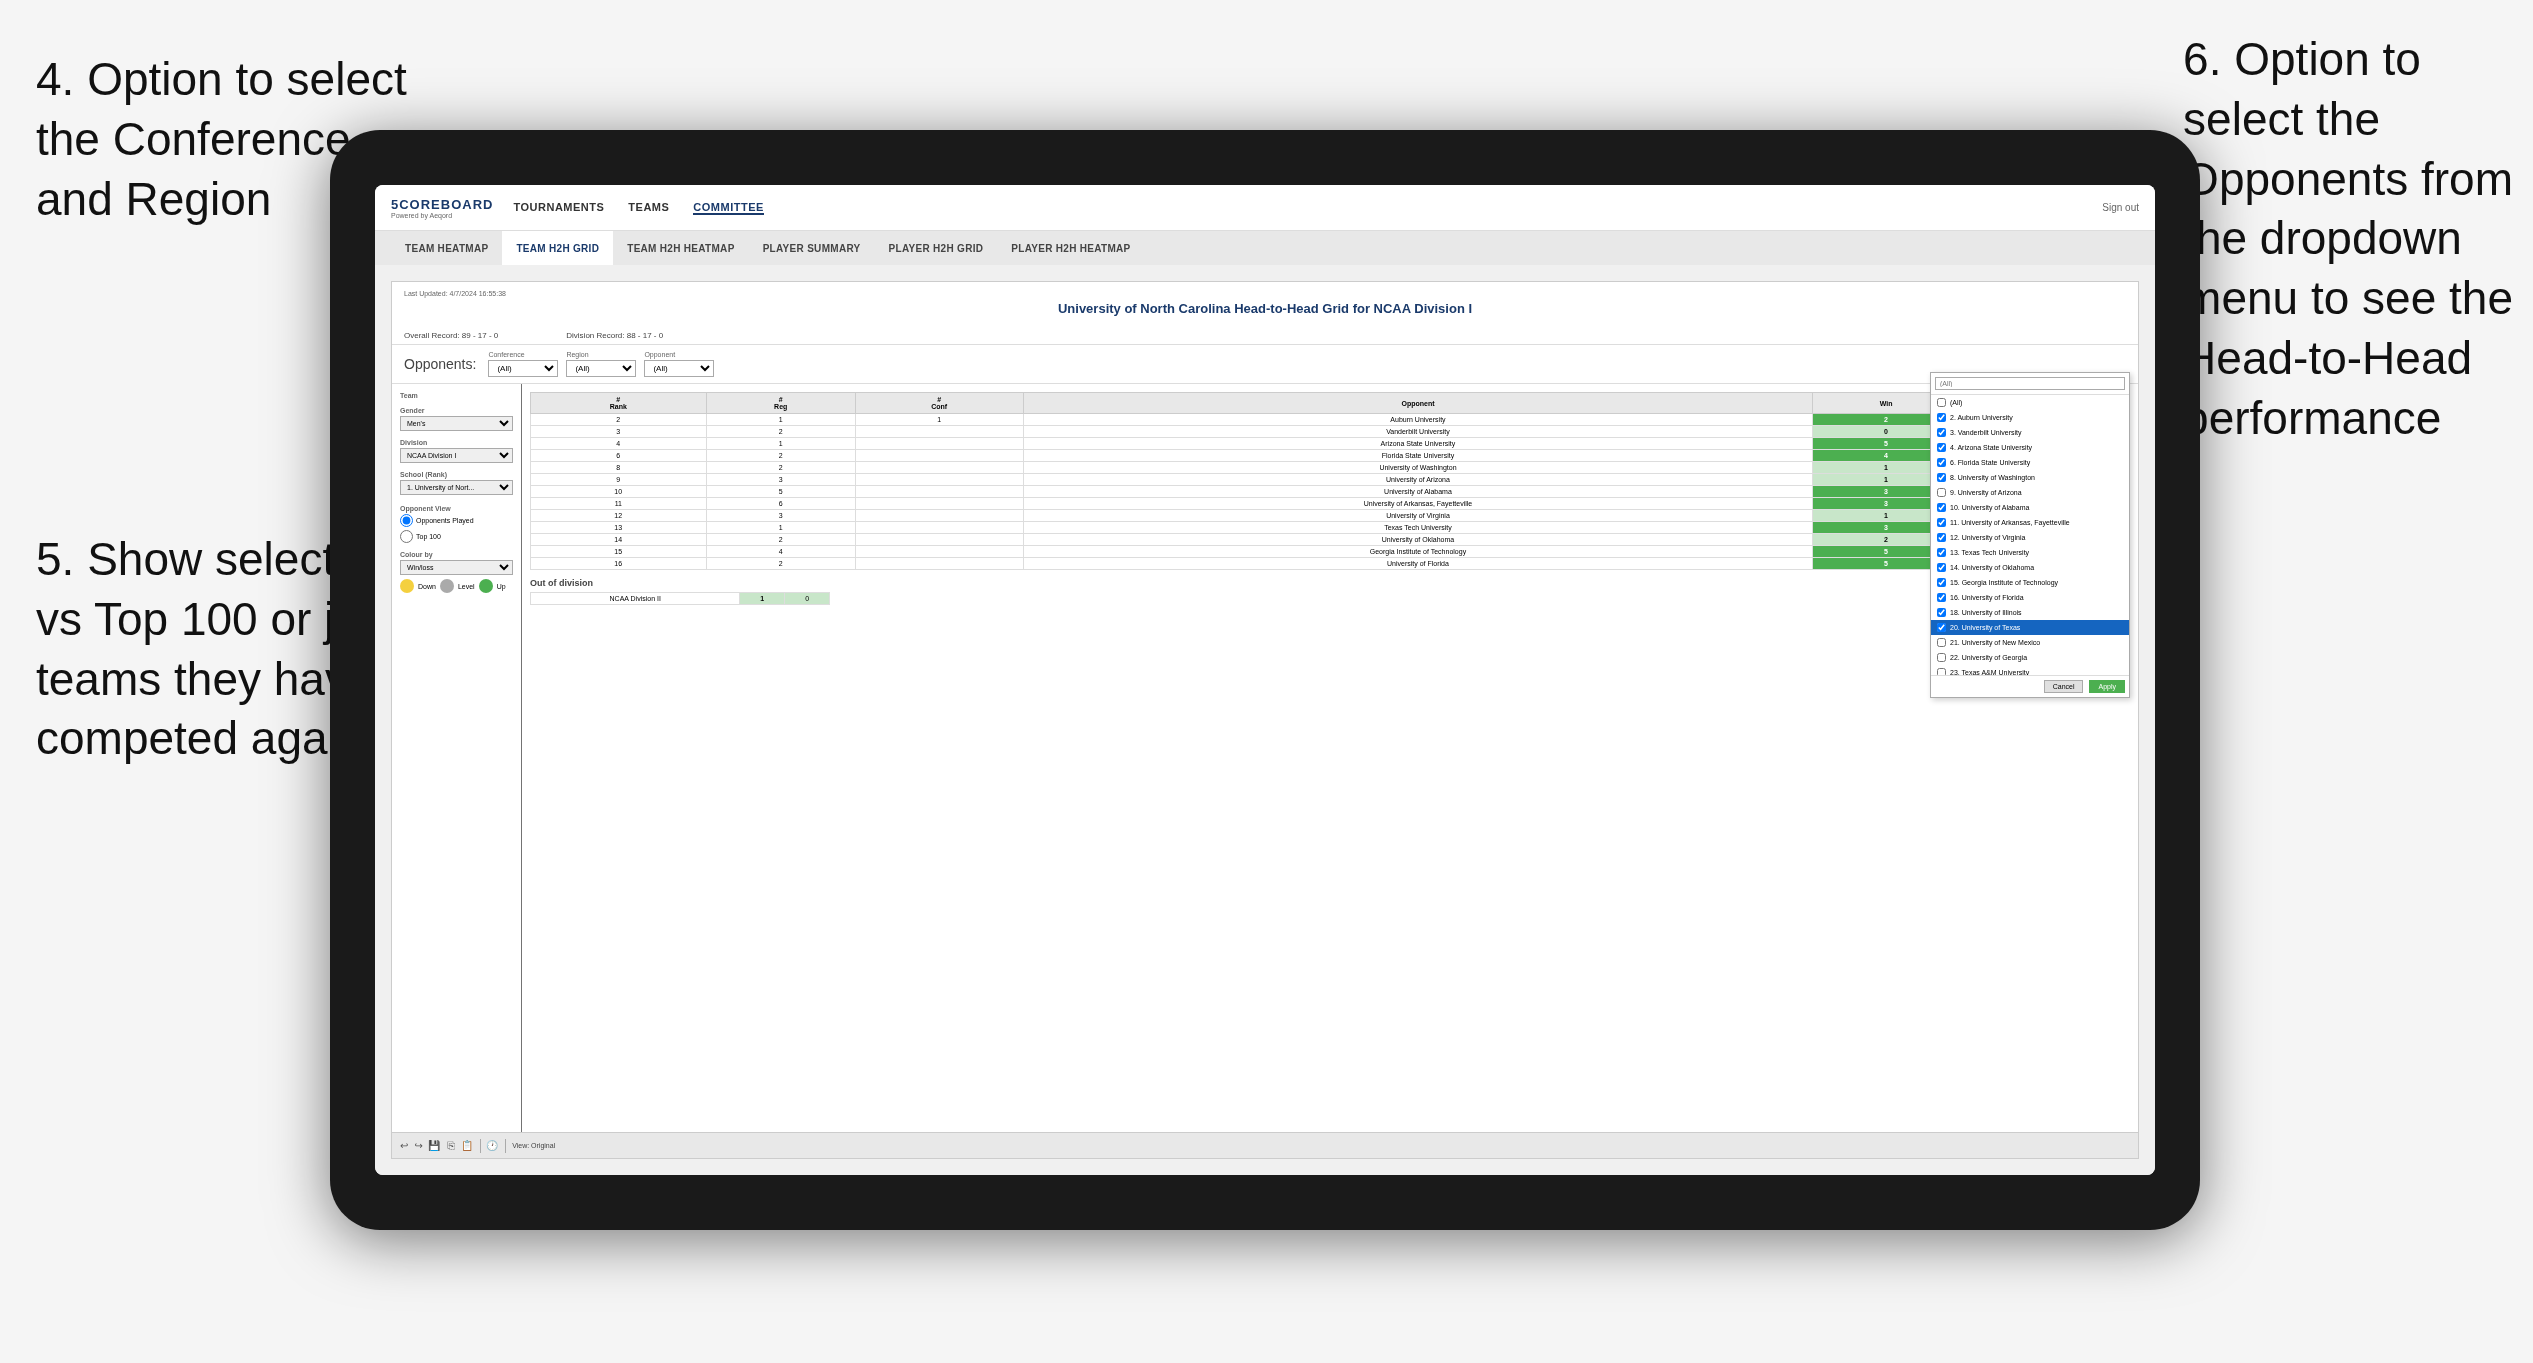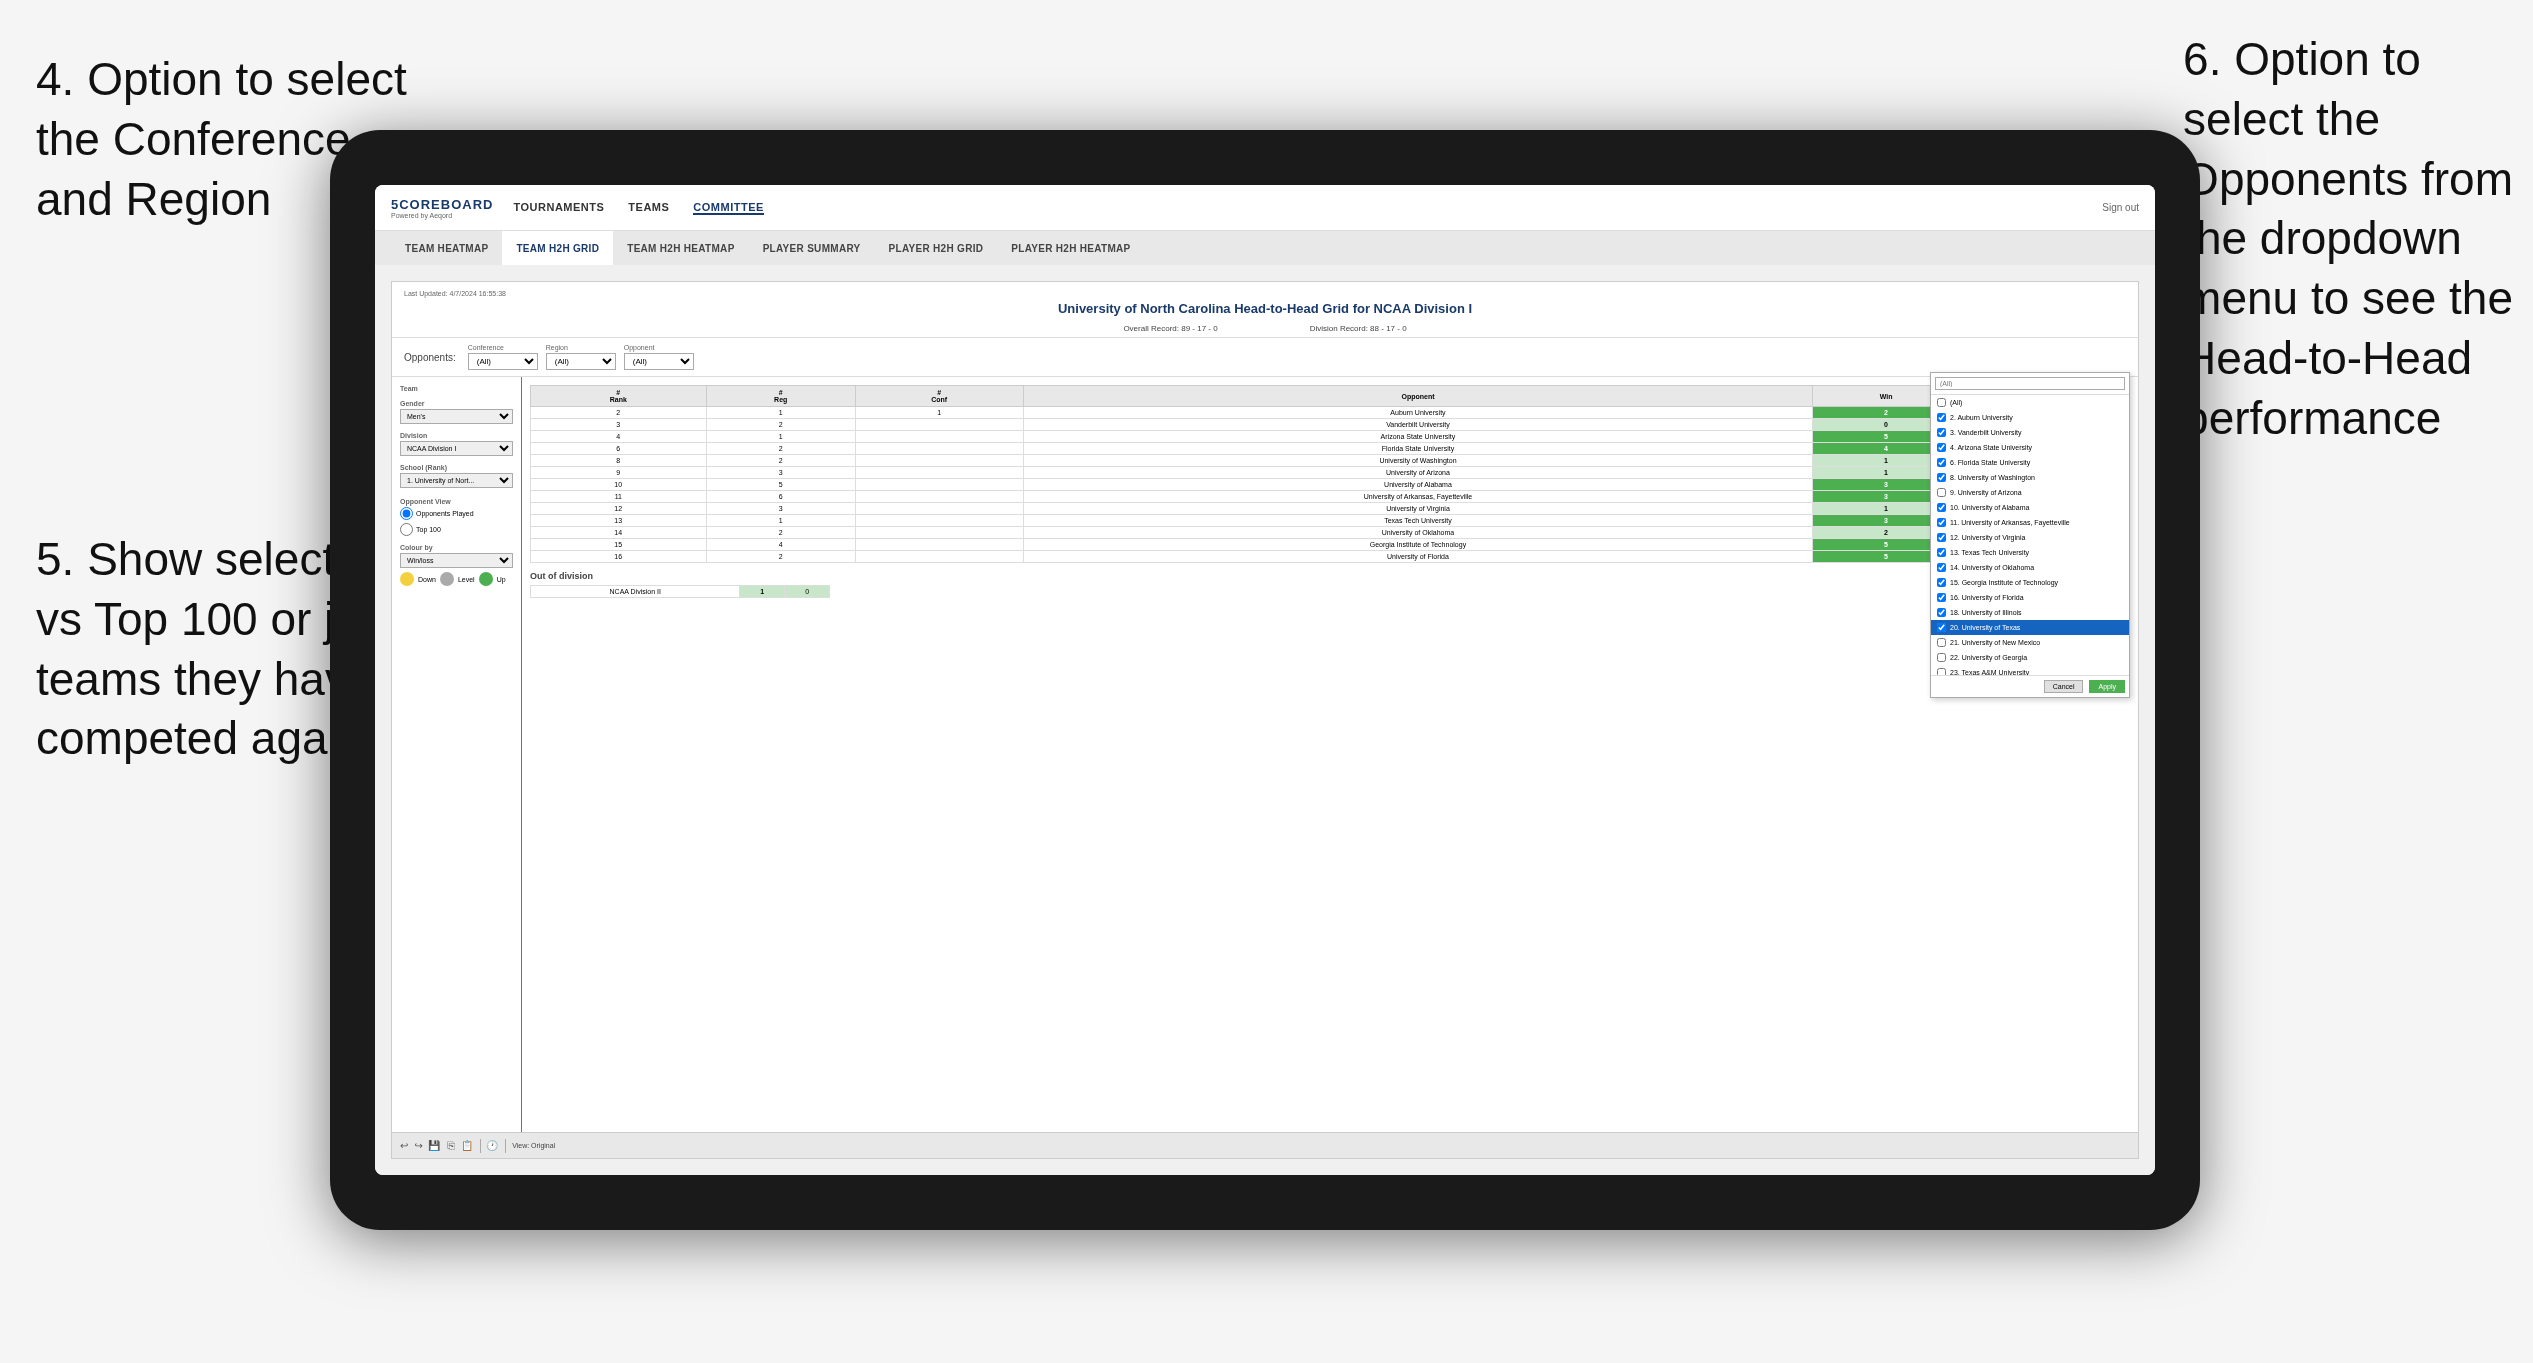--- a/index.html
+++ b/index.html
@@ -157,25 +157,25 @@
     .report-title {
       font-size: 13px;
       font-weight: 700;
       color: #1a3a6b;
       text-align: center;
       margin-bottom: 2px;
     }
 
     .report-records {
       display: flex;
-      justify-content: center;
-      gap: 92px;
+      justify-content: flex-start;
+      gap: 68px;
       font-size: 8px;
       color: #444;
-      margin-top: 8px;
+      margin-top: 15px;
     }
 
     
     .filter-row {
       display: flex;
       gap: 8px;
       align-items: center;
       padding: 6px 12px;
       border-bottom: 1px solid #ddd;
       font-size: 8px;
@@ -194,21 +194,21 @@
 
     .filter-select {
       border: 1px solid #aaa;
       padding: 2px 16px 2px 4px;
       font-size: 8px;
       background: #fff;
       min-width: 70px;
     }
 
     .opponents-label {
-      font-size: 10px;
+      font-size: 14px;
       color: #444;
       margin-right: 4px;
     }
 
     
     .content-body {
       display: flex;
       flex: 1;
       overflow: hidden;
     }

